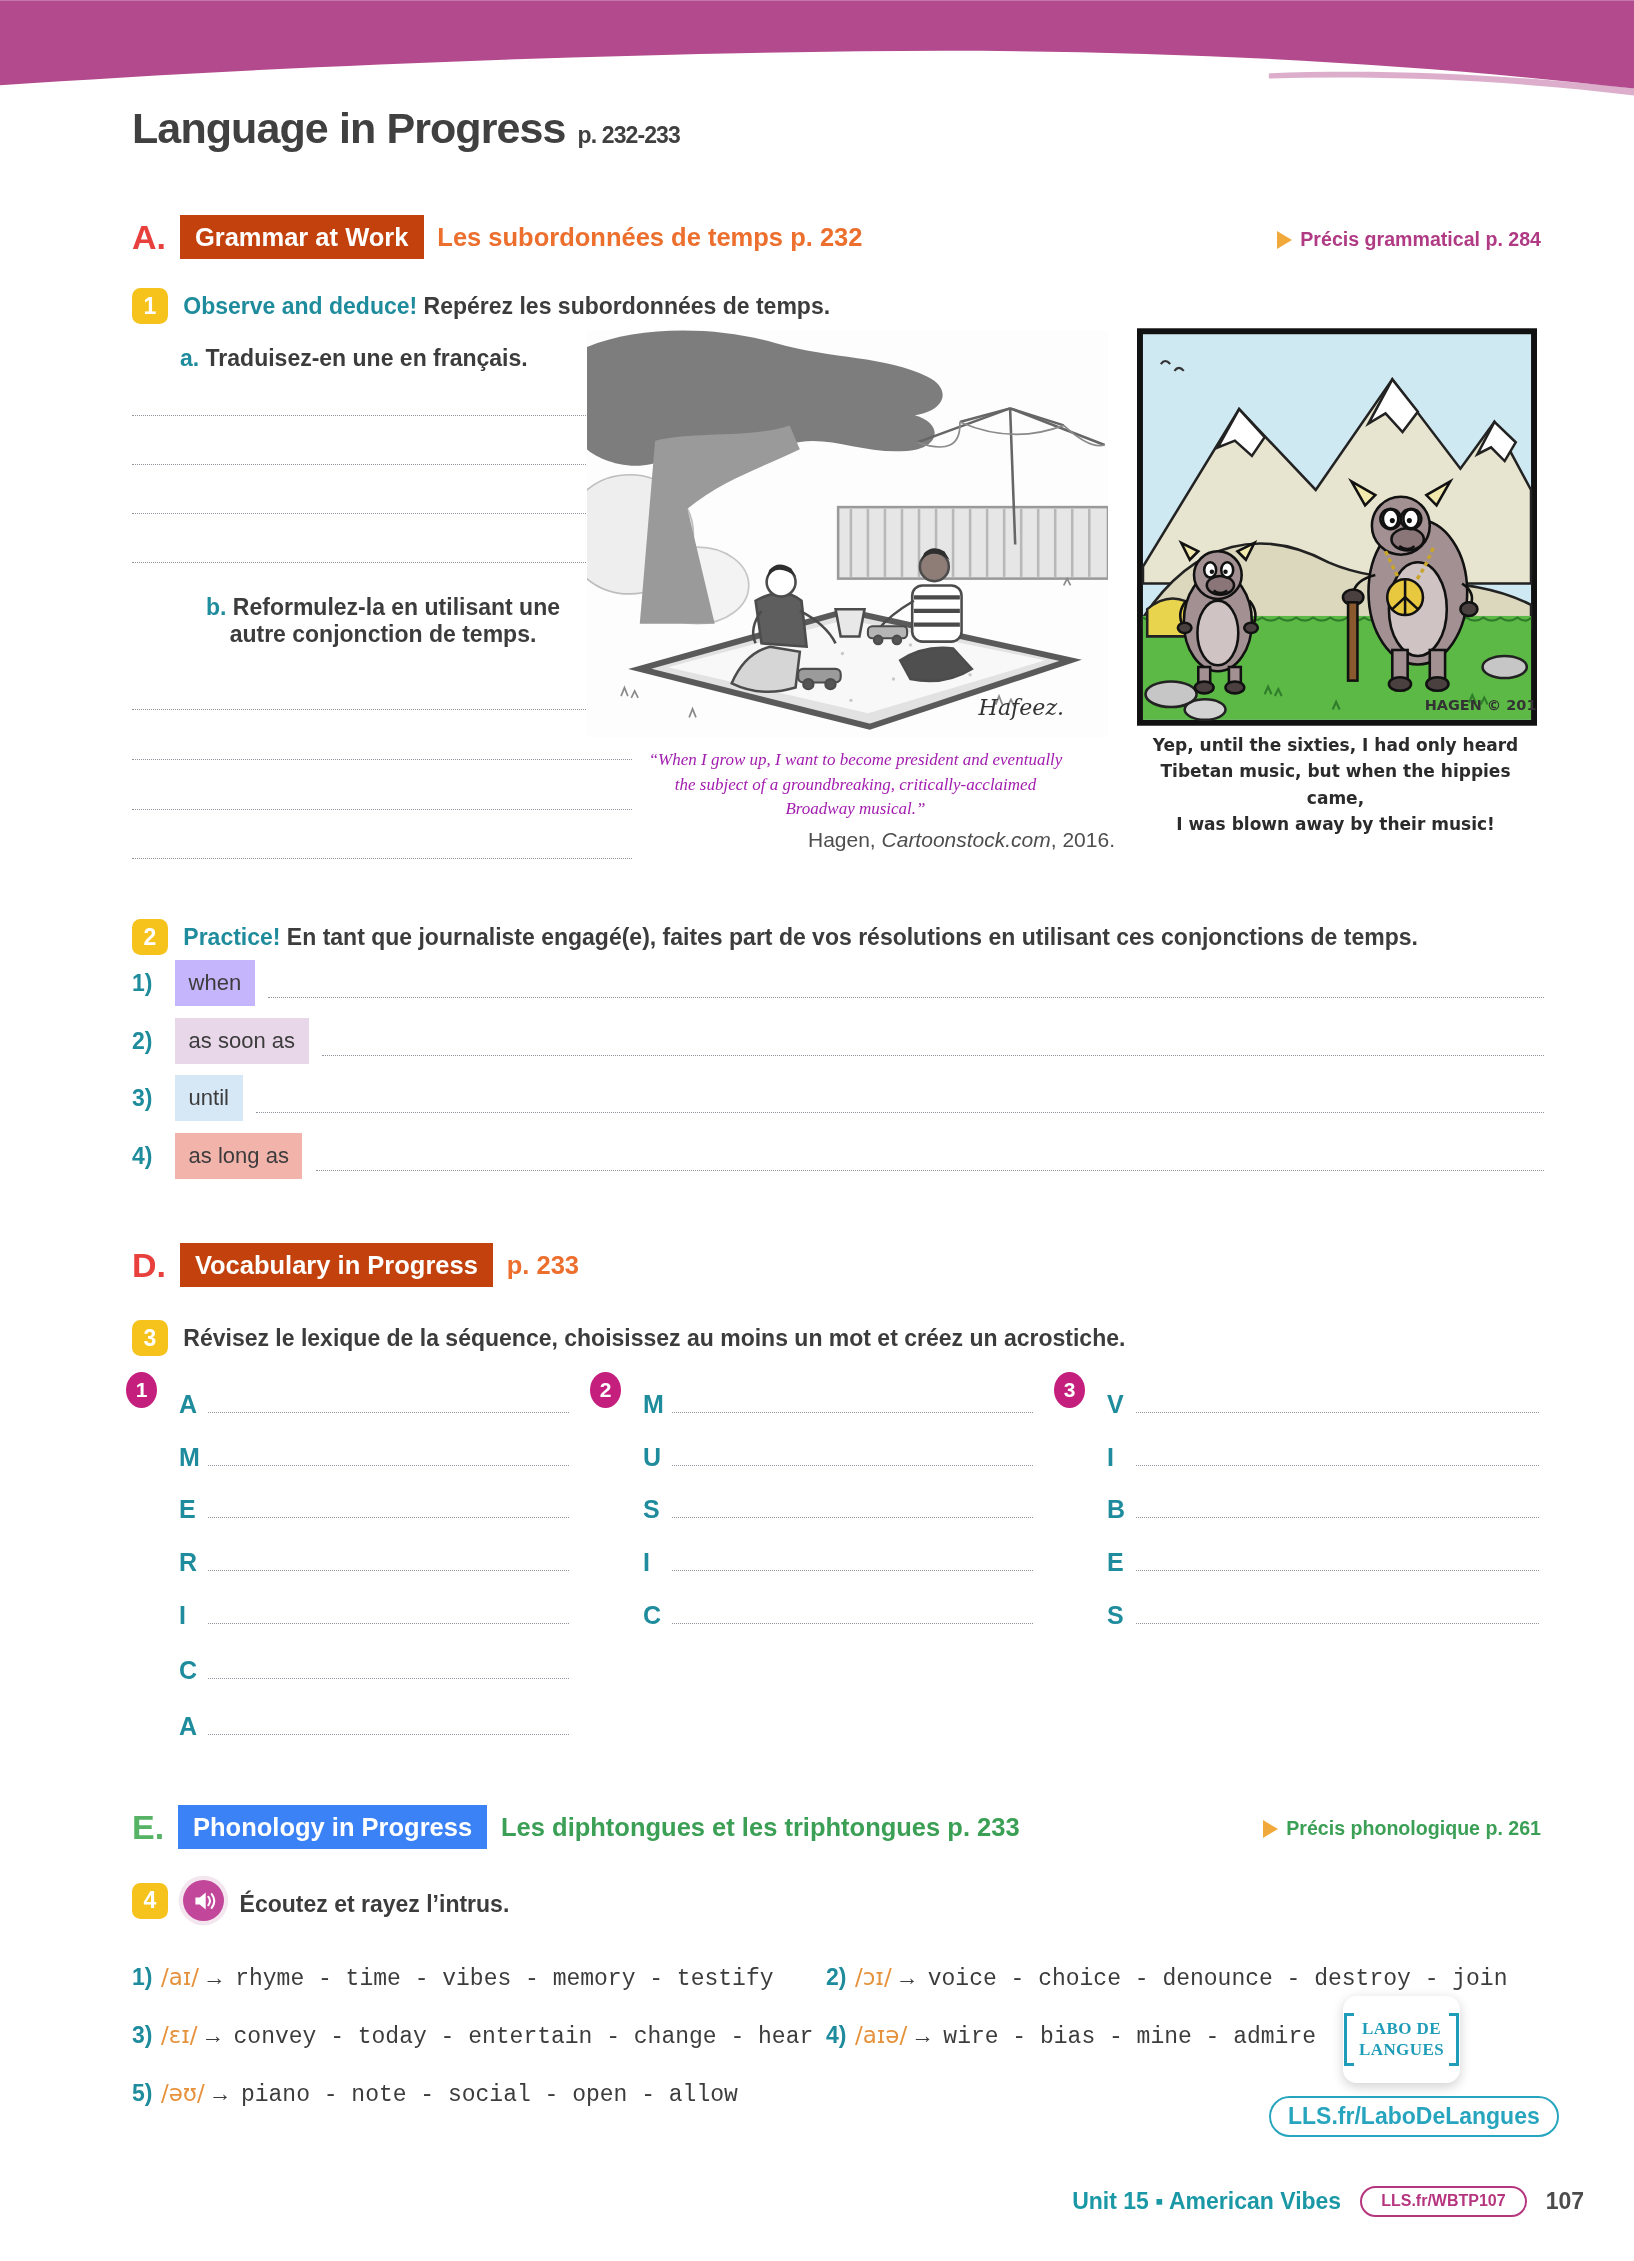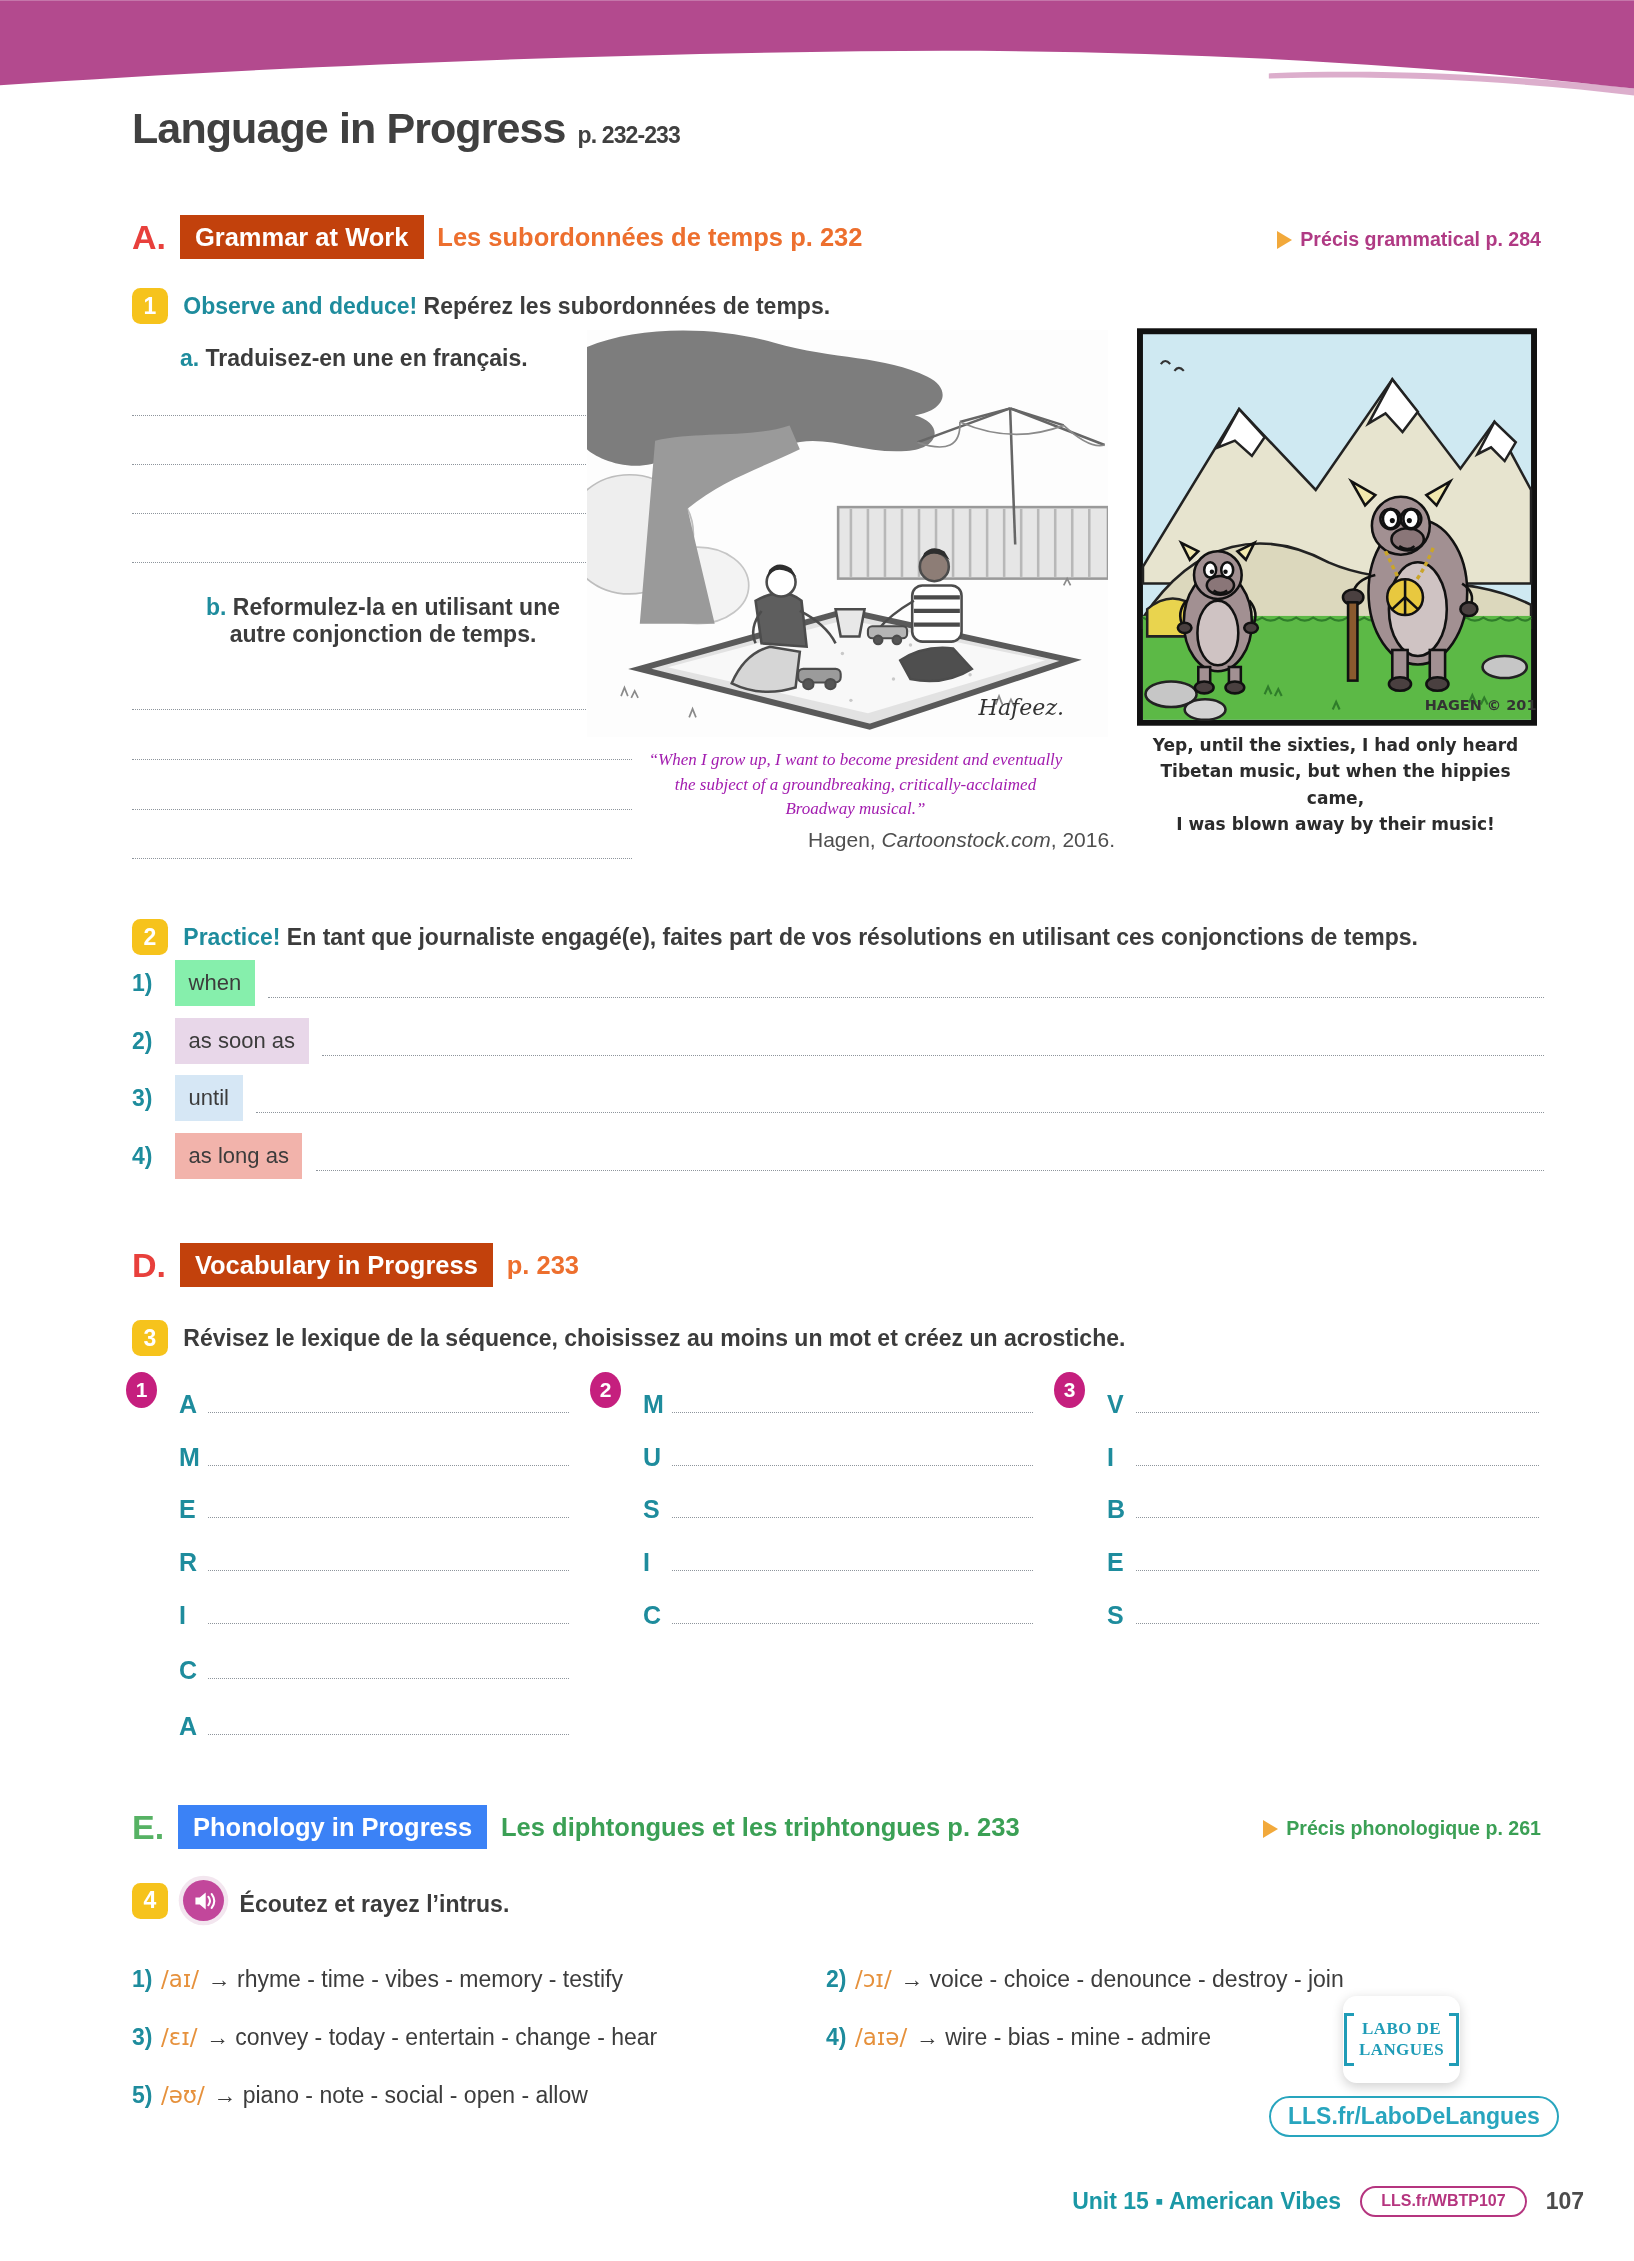--- a/index.html
+++ b/index.html
@@ -59,21 +59,21 @@
   .acro-letter { font-size:25px; font-weight:800; color:#1e8c9d; line-height:1; width:29px; }
   .acro-line { flex:1; margin-bottom:4.3px; }
 
   .speaker-circle { width:41px; height:41px; border-radius:50%; background:#c2479b;
                     display:flex; align-items:center; justify-content:center;
                     box-shadow:0 0 0 4.3px #f3e6ef; }
 
   .phono-item { display:flex; align-items:baseline; gap:8.5px; font-size:23px; color:#3c3c3c; }
   .phono-num { font-weight:800; color:#1e8c9d; }
   .phono-ipa { color:#e6913c; font-family:"DejaVu Sans", sans-serif; }
-  .phono-words { font-family:Liberation Sans, sans-serif;margin-top:15px; }
+  .phono-words { font-family:Liberation Mono, monospace;margin-top:15px; }
 
   .labo-card { width:117px; height:87px; background:#ffffff; border-radius:13.6px;
                box-shadow:0 3.4px 12px rgba(0,0,0,0.18); display:flex; align-items:center; justify-content:center; gap:5.1px; }
   .labo-bracket { width:10.2px; height:53px; }
   .labo-bracket.l { border-left:3.4px solid #1f9cb7; border-top:3.4px solid #1f9cb7; border-bottom:3.4px solid #1f9cb7; }
   .labo-bracket.r { border-right:3.4px solid #1f9cb7; border-top:3.4px solid #1f9cb7; border-bottom:3.4px solid #1f9cb7; }
   .labo-text { color:#1f9cb7; font-weight:800; font-size:17px; text-align:center; line-height:1.2;
                font-family:Liberation Serif, serif; letter-spacing:0.4px; }
 
   .pill { border-radius:22px; font-weight:800; display:inline-flex; align-items:center; justify-content:center; }
@@ -339,21 +339,21 @@
     <span>I was blown away by their music!</span>
   </div>
 
   <div class="abs ex-head" style="left:132px; top:919px; width:1430px;">
     <span class="ex-badge">2</span>
     <span class="ex-text"><span class="teal">Practice!</span><span> En tant que journaliste engagé(e), faites part de vos résolutions en utilisant ces conjonctions de temps.</span></span>
   </div>
 
   <div class="abs conj-row" style="left:132px; top:960px; width:1412px;">
     <span class="conj-num">1)</span>
-    <span class="conj-chip" style="background-color: #86efac;">when</span>
+    <span class="conj-chip" style="background-color: #c4b5fd;">when</span>
     <span class="conj-line dotline"></span>
   </div>
   <div class="abs conj-row" style="left:132px; top:1018px; width:1412px;">
     <span class="conj-num">2)</span>
     <span class="conj-chip" style="background-color: rgb(232, 215, 233);">as soon as</span>
     <span class="conj-line dotline"></span>
   </div>
   <div class="abs conj-row" style="left:132px; top:1075px; width:1412px;">
     <span class="conj-num">3)</span>
     <span class="conj-chip" style="background-color: rgb(214, 231, 245);">until</span>

